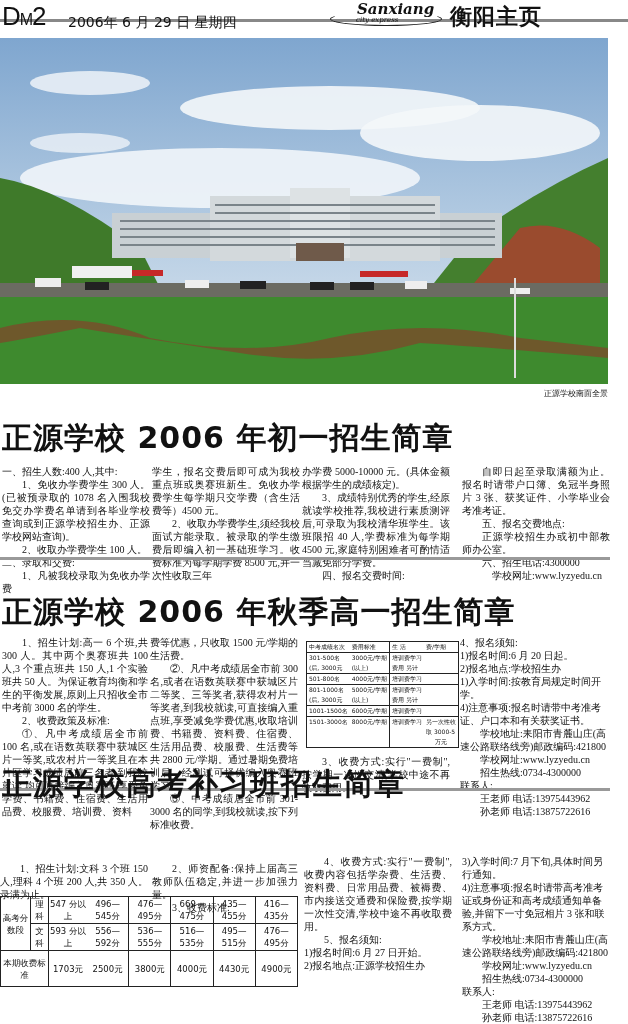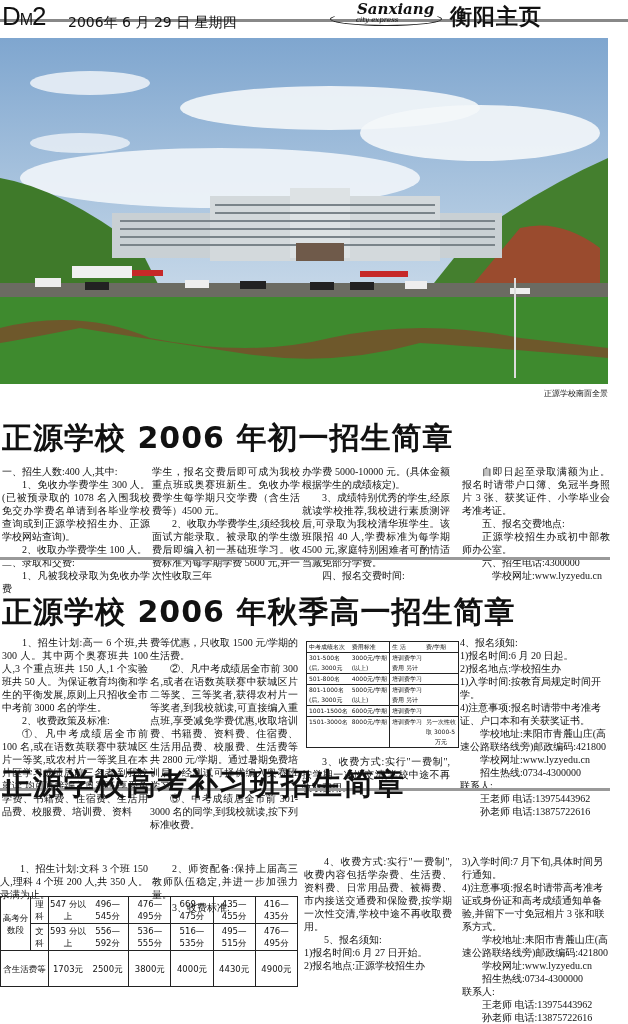--- a/index.html
+++ b/index.html
@@ -109,21 +109,21 @@
 <div class="headline" style="top:418px;">正源学校 2006 年初一招生简章</div>
 <div class="col" style="left:2px; top:465px; width:148px;">
   <p>一、招生人数:400 人,其中:</p>
   <p class="ind">1、免收办学费学生 300 人。(已被预录取的 1078 名入围我校免交办学费名单请到各毕业学校查询或到正源学校招生办、正源学校网站查询)。</p>
   <p class="ind">2、收取办学费学生 100 人。</p>
   <p>二、录取和交费:</p>
   <p class="ind">1、凡被我校录取为免收办学费</p>
 </div>
 <div class="col" style="left:152px; top:465px; width:148px;">
   <p>学生，报名交费后即可成为我校重点班或奥赛班新生。免收办学费学生每学期只交学费（含生活费等）4500 元。</p>
-  <p class="ind">2、收取办学费学生,须经我校面试方能录取。被录取的学生缴费后即编入初一基础班学习。收费标准为每学期学费 5600 元,并一次性收取三年</p>
+  <p class="ind">2、收取办学费学生,须经我校面试方能录取。被录取的学生缴费后即编入初一基础班学习。收费标准为每学期学费 8500 元,并一次性收取三年</p>
 </div>
 <div class="col" style="left:302px; top:465px; width:148px;">
   <p>办学费 5000-10000 元。(具体金额根据学生的成绩核定)。</p>
   <p class="ind">3、成绩特别优秀的学生,经原就读学校推荐,我校进行素质测评后,可录取为我校清华班学生。该班限招 40 人,学费标准为每学期 4500 元,家庭特别困难者可酌情适当减免部分学费。</p>
   <p class="ind">四、报名交费时间:</p>
 </div>
 <div class="col" style="left:462px; top:465px; width:148px;">
   <p class="ind">自即日起至录取满额为止。报名时请带户口簿、免冠半身照片 3 张、获奖证件、小学毕业会考准考证。</p>
   <p class="ind">五、报名交费地点:</p>
   <p class="ind">正源学校招生办或初中部教师办公室。</p>
@@ -242,21 +242,21 @@
   <tr>
     <td>文科</td>
     <td class="noborder-left" style="border-right:none">593 分以上</td>
     <td class="noborder-left">556—592分</td>
     <td>536—555分</td>
     <td>516—535分</td>
     <td>495—515分</td>
     <td>476—495分</td>
   </tr>
   <tr>
-    <td colspan="2" style="height:36px;">含生活费等</td>
+    <td colspan="2" style="height:36px;">本期收费标准</td>
     <td style="border-right:none">1703元</td>
     <td class="noborder-left">2500元</td>
     <td>3800元</td>
     <td>4000元</td>
     <td>4430元</td>
     <td>4900元</td>
   </tr>
 </tbody>
   </table>
 <div class="col" style="left:304px; top:855px; width:148px;">

